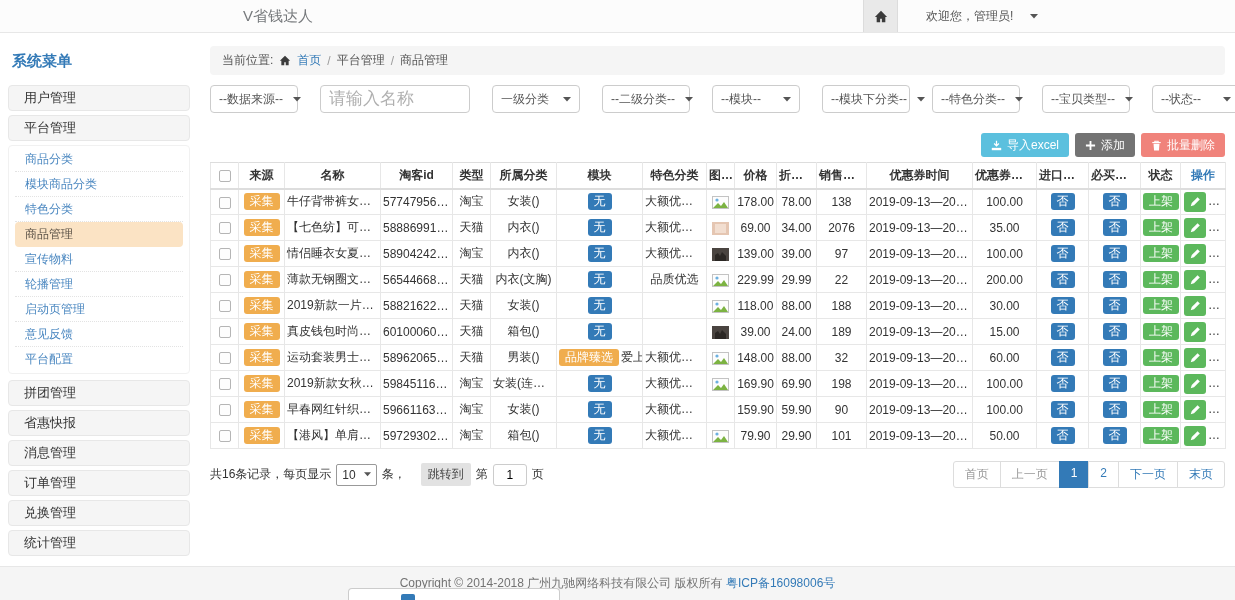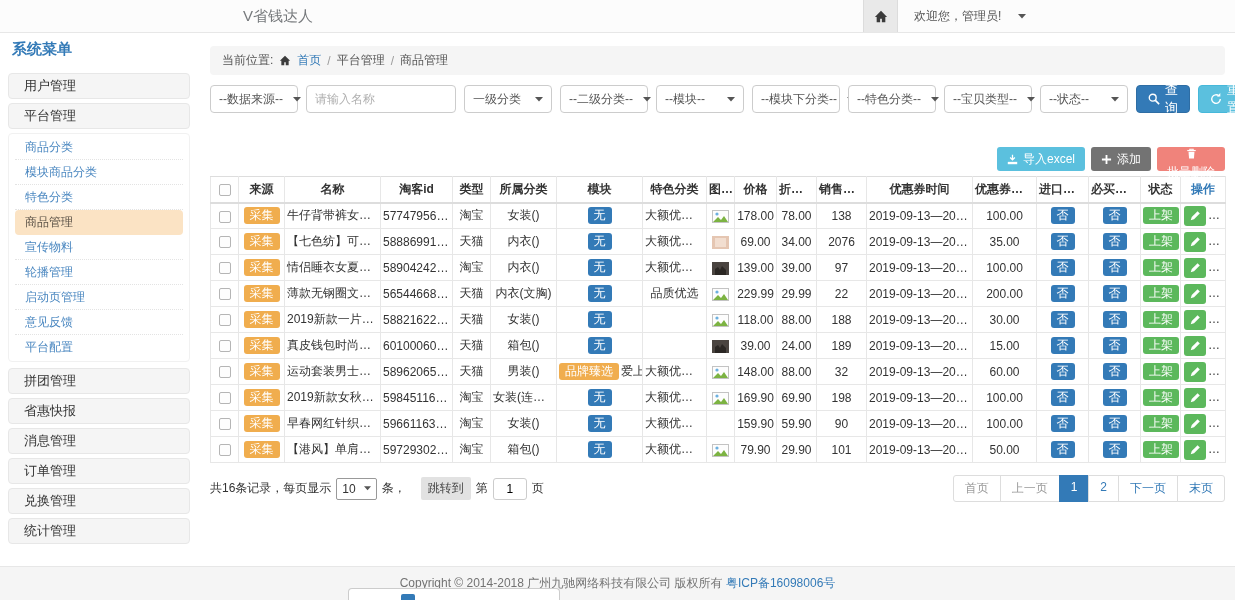--- a/index.html
+++ b/index.html
@@ -9,51 +9,51 @@
     font-family: "Liberation Sans", "DejaVu Sans", sans-serif;
     font-size: 12px; color: #333;
   }
   svg { display:block; }
 
   
   .topbar { position:relative; height:33px; background:#fcfcfc; border-bottom:1px solid #e7e7e7; }
   .topbar-title { position:absolute; left:243px; top:0; line-height:32px; font-size:15px; color:#76797c; }
   .topbar-right { position:absolute; left:863px; top:0; height:32px; display:flex; align-items:center; }
   .home-block { width:35px; height:32px; background:#e9e9e9; border-left:1px solid #dcdcdc; border-right:1px solid #dcdcdc; display:flex; align-items:center; justify-content:center; cursor:pointer; }
-  .welcome { margin-left:16px; color:#555; display:flex; align-items:center; gap:17px; cursor:pointer; font-size:12px; }
+  .welcome { margin-left:28px; color:#555; display:flex; align-items:center; gap:17px; cursor:pointer; font-size:12px; }
 
   
-  .sidebar { position:absolute; left:8px; top:32px; width:182px; bottom:34px; overflow:hidden; }
+  .sidebar { position:absolute; left:8px; top:44px; width:182px; bottom:34px; overflow:hidden; }
   .side-title { color:#337ab7; font-size:15px; font-weight:bold; margin:8px 0 14px 4px; }
   .side-group { background:#f5f5f5; border:1px solid #e7e7e7; border-radius:4px; height:26px; line-height:24px; padding-left:15px; margin-bottom:4px; color:#333; font-size:13px; cursor:pointer; }
   .side-sub { background:#fff; border:1px solid #f1f1f1; border-radius:4px; margin:2px 0 6px; padding:1px 6px; }
   .side-sub-item { height:25px; line-height:25px; padding-left:10px; color:#4a87c0; font-size:12px; border-bottom:1px dotted #e3e3e3; cursor:pointer; }
   .side-sub-item:last-child { border-bottom:none; }
   .side-sub-item.active { background:#fbe3c4; border-radius:4px; color:#5b5247; border-bottom-color:transparent; }
 
   
   .main { position:absolute; left:210px; top:46px; width:1015px; }
   .breadcrumb { background:#f5f5f5; border-radius:4px; padding:6px 12px; display:flex; align-items:center; gap:6px; color:#555; }
   .breadcrumb .bc-home { color:#337ab7; cursor:pointer; }
   .breadcrumb .bc-sep { color:#9b9b9b; }
 
-  .filters { margin-top:10px; display:flex; align-items:center; gap:8px; }
+  .filters { margin-top:10px; display:flex; align-items:center; gap:22px; }
   .chip-select { height:28px; min-width:88px; border:1px solid #ccc; border-radius:4px; background:#fff; display:flex; align-items:center; justify-content:space-between; gap:10px; padding:0 8px; color:#555; cursor:pointer; white-space:nowrap; }
-  .input-name { height:28px; width:150px; border:1px solid #ccc; border-radius:4px; padding:0 8px; font-size:12px; color:#333; font-family:inherit; }
+  .input-name { height:28px; width:150px; border:1px solid #ccc; border-radius:4px; padding:0 8px; font-size:17px; color:#333; font-family:inherit; }
   .input-name::placeholder { color:#b0b0b0; }
 
   .btn { height:28px; border:1px solid transparent; border-radius:4px; color:#fff; display:inline-flex; align-items:center; gap:5px; padding:0 11px; font-size:13px; cursor:pointer; font-family:inherit; }
   .btn-query { background:#337ab7; border-color:#2e6da4; }
   .btn-reset { background:#5bc0de; border-color:#46b8da; }
 
-  .actions { margin-top:34px; display:flex; justify-content:flex-end; gap:6px; }
+  .actions { margin-top:20px; display:flex; justify-content:flex-end; gap:6px; }
   .btn-sm { height:24px; padding:0 9px; font-size:12px; border-radius:3px; }
   .btn-import { background:#5bc0de; }
   .btn-add { background:#737373; }
-  .btn-batch-del { background:#f0837b;flex-direction:column; }
+  .btn-batch-del { background:#f0837b; }
 
   .table-wrap { margin-top:5px; }
   table { width:1015px; border-collapse:collapse; table-layout:fixed; }
   th, td { border:1px solid #e7e7e7; text-align:center; height:26px; padding:0 2px; font-size:12px; overflow:hidden; white-space:nowrap; text-overflow:ellipsis; color:#333; }
   th { font-weight:bold; border-top:1px solid #ddd; border-bottom:2px solid #ddd; }
   th.th-op { color:#337ab7; }
   .cb { display:inline-block; width:12px; height:12px; border:1px solid #b5b5b5; border-radius:2px; background:#fdfdfd; vertical-align:middle; cursor:pointer; }
 
   .badge { display:inline-block; padding:1px 6px; border-radius:3px; color:#fff; font-size:12px; line-height:15px; }
   .badge-orange { background:#f0ad4e; }

